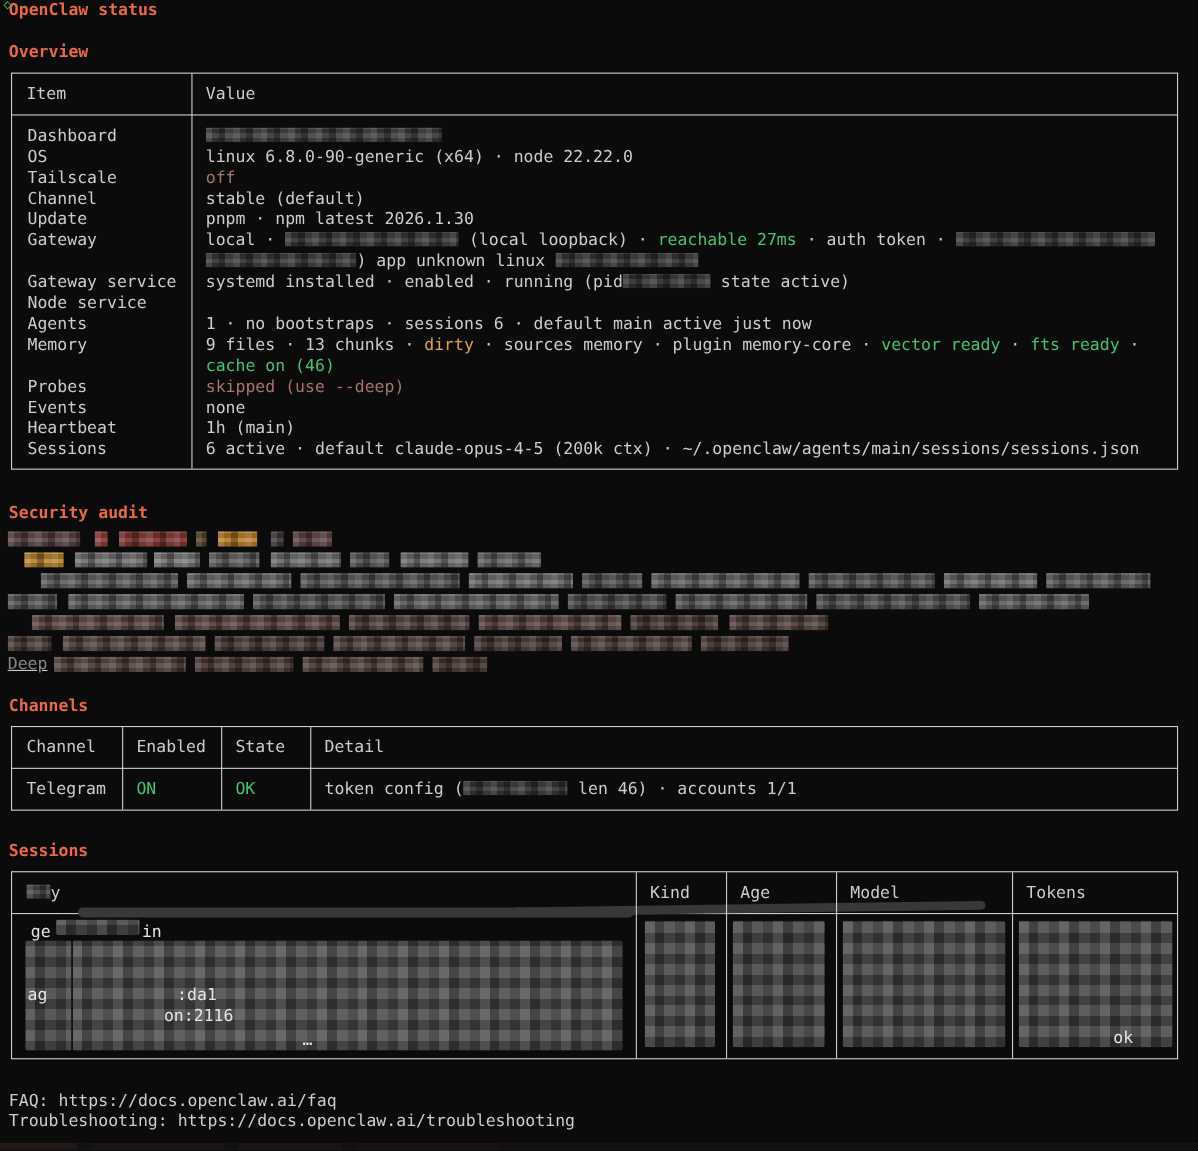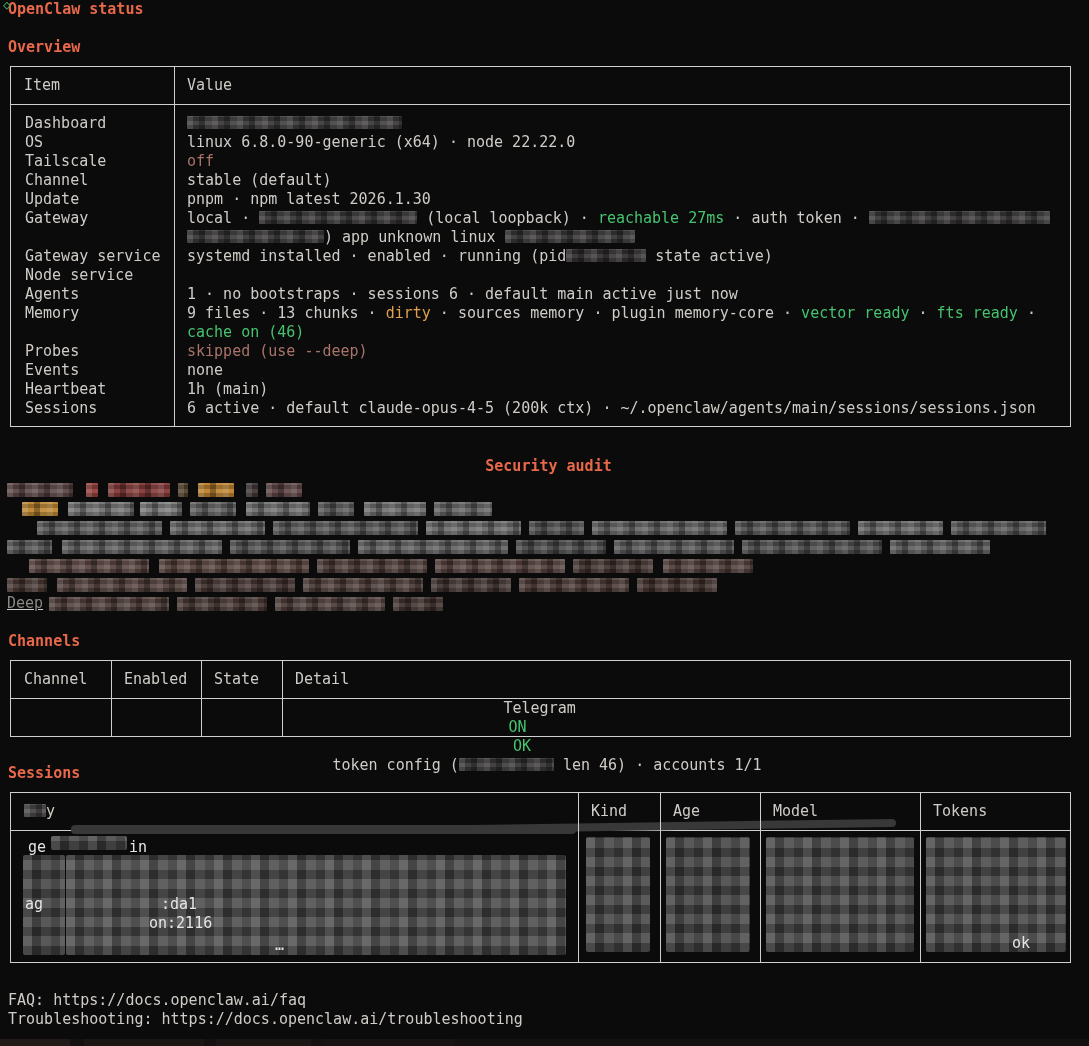--- a/index.html
+++ b/index.html
@@ -1,37 +1,37 @@
 <!DOCTYPE html>
 <html><head>
 <meta charset="utf-8">
 <style>
   html,body{margin:0;padding:0;background:#0b0a0a;}
   .term{position:relative;width:1089px;height:1046px;background:#0c0b0b;color:#cfccc7;
         font-family:"DejaVu Sans Mono",monospace;font-size:15px;line-height:19px;overflow:hidden;}
   .spinner{position:absolute;top:-5px;left:3px;color:#3fae5e;font-size:13px;}
   .title{color:#e8684a;font-weight:bold;margin-left:8px;}
   .h{color:#e8684a;font-weight:bold;margin:19px 0 9px 8px;}
-  #security-heading{margin-top:30px;margin-bottom:4px;text-align:center;}
+  #security-heading{margin-top:30px;margin-bottom:4px;}
   #sessions-heading{margin-top:27px;}
 
   .tbl{position:relative;width:1061px;margin-left:10px;border:1px solid #cfcfcf;box-sizing:border-box;}
   .thead{display:flex;align-items:center;height:37px;border-bottom:1px solid #cfcfcf;}
   .thead .cell{padding-left:13px;box-sizing:border-box;white-space:nowrap;}
   .vline{position:absolute;top:0;bottom:0;width:1px;background:#cfcfcf;z-index:3;}
 
   
   .ov-body{padding:9px 0 8px 0;}
   .orow{display:flex;}
   .o-item{width:163px;flex:none;padding-left:14px;box-sizing:border-box;white-space:pre;}
   .o-val{flex:1;padding-left:13px;white-space:pre;}
   .vl{white-space:pre;}
 
   
-  .ch-row{display:flex;align-items:center;height:37px;flex-direction:column;}
+  .ch-row{display:flex;align-items:center;height:37px;}
   .ch-c1{width:100px;flex:none;}
   .ch-c2{width:90px;flex:none;}
   .ch-c3{width:81px;flex:none;}
   .ch-c4{flex:1;}
   .ch-row .cell{padding-left:13px;box-sizing:border-box;white-space:pre;}
 
   
   .se-c1{width:567px;flex:none;}
   .se-c2{width:82px;flex:none;}
   .se-c3{width:100px;flex:none;}

